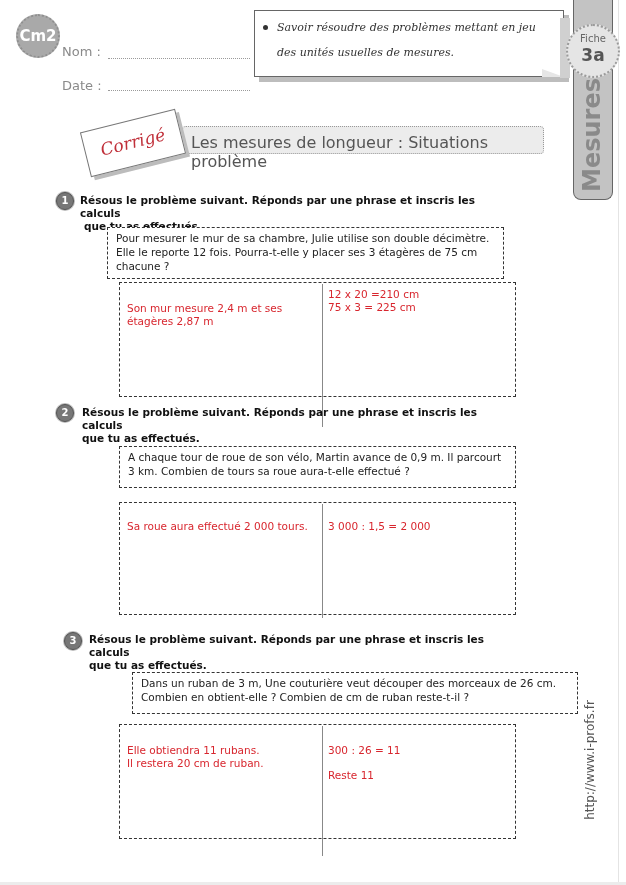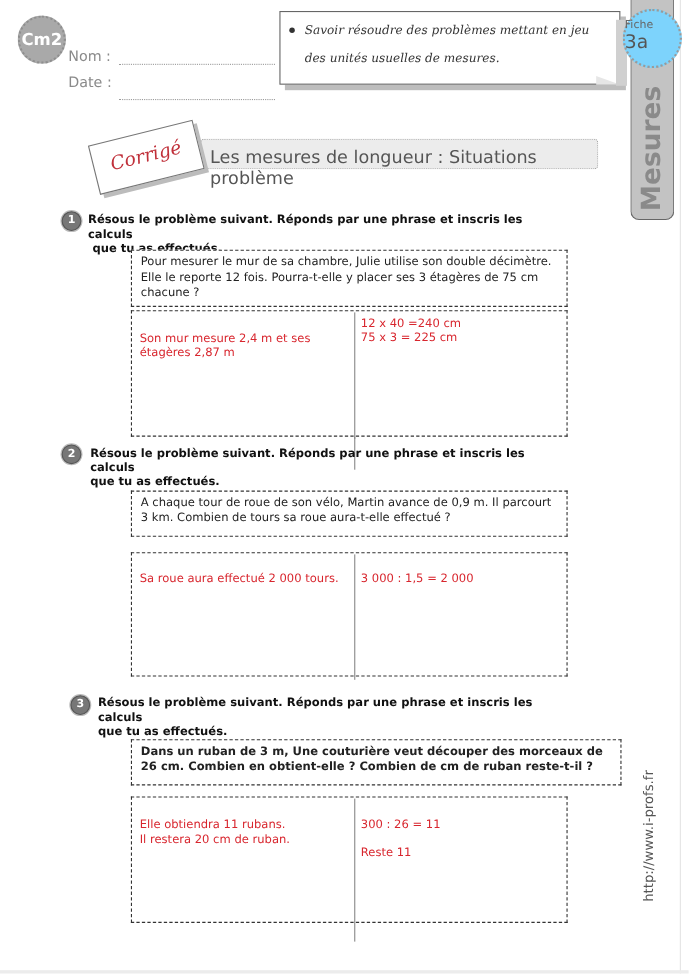--- a/index.html
+++ b/index.html
@@ -18,24 +18,24 @@
                border:1px solid #666; box-shadow:5px 5px 0 #bdbdbd; }
   .objective .bullet { left:8px; top:14px; width:5px; height:5px; border-radius:50%; background:#333; }
   .objective .txt { left:22px; top:4px; width:280px; font-family:"DejaVu Serif", serif;
                     font-style:italic; font-size:11px; line-height:25px; color:#333; }
   .objective .fold { right:-1px; bottom:-1px; width:0; height:0;
                      border-left:22px solid #e6e6e6; border-top:8px solid transparent; }
 
   .sidetab { left:573px; top:0; width:40px; height:200px; background:#c3c3c3;
              border:1px solid #666; border-top:none; border-radius:0 0 8px 8px; box-sizing:border-box; }
   .sidebar-strip { left:560px; top:18px; width:10px; height:60px; background:#d0d0d0; }
-  .fiche { left:566px; top:8px; width:54px; height:54px; border-radius:50%; background:#7dd3fc;
-           border:2px dotted #9a9a9a; box-sizing:border-box; }
+  .fiche { left:566px; top:24px; width:54px; height:54px; border-radius:50%; background:#e5e5e5;
+           border:2px dotted #9a9a9a; box-sizing:border-box; text-align:center; }
   .fiche .f1 { font-size:10px; color:#666; margin-top:7px; line-height:12px; }
-  .fiche .f2 { font-size:17px; color:#555; font-weight:normal; line-height:20px; }
+  .fiche .f2 { font-size:17px; color:#555; font-weight:bold; line-height:20px; }
   .mesures { left:571px; top:80px; width:42px; height:110px; }
   .mesures span { position:absolute; left:50%; top:50%; transform:translate(-50%,-50%) rotate(-90deg);
                   font-weight:bold; font-size:24px; color:#8a8a8a; white-space:nowrap; }
 
   .corrige { left:84px; top:120px; width:96px; height:44px; background:#fff; border:1px solid #777;
              transform:rotate(-14deg); box-shadow:3px 4px 0 #bcbcbc; text-align:center; }
   .corrige span { font-family:"DejaVu Serif", serif; font-style:italic; color:#c0303a;
                   font-size:17px; line-height:42px; }
   .titlebar { left:182px; top:126px; width:362px; height:28px; background:#ececec;
               border:1px dotted #999; border-radius:4px; box-sizing:border-box; }
@@ -60,21 +60,21 @@
 </style>
 </head>
 <body>
 
 <div class="abs right-edge"></div>
 <div class="abs bottom-edge"></div>
 
 <div class="abs cm2">Cm2</div>
 <div class="abs lbl" style="left:62px;top:44px;">Nom :</div>
 <div class="abs dots" style="left:108px;top:57px;width:142px;"></div>
-<div class="abs lbl" style="left:62px;top:68px;">Date :</div>
+<div class="abs lbl" style="left:62px;top:78px;">Date :</div>
 <div class="abs dots" style="left:108px;top:89px;width:142px;"></div>
 
 <div class="abs objective">
   <div class="abs bullet"></div>
   <div class="abs txt">Savoir résoudre des problèmes mettant en jeu des unités usuelles de mesures.</div>
   <div class="abs fold"></div>
 </div>
 
 <div class="abs sidebar-strip"></div>
 <div class="abs sidetab"></div>
@@ -91,31 +91,31 @@
 </div>
 <div class="abs corrige">
   <span>Corrigé</span>
 </div>
 
 <div class="abs num" style="left:56px;top:192px;">1</div>
 <div class="abs instr" style="left:80px;top:194px;">
   <div>Résous le problème suivant. Réponds par une phrase et inscris les calculs</div>
   <div style="padding-left:4px">que tu as effectués.</div>
 </div>
-<div class="abs problem" style="left:119px;top:227px;width:397px;height:52px;">
+<div class="abs problem" style="left:107px;top:227px;width:397px;height:52px;">
   <span>Pour mesurer le mur de sa chambre, Julie utilise son double décimètre. Elle le reporte 12 fois. Pourra-t-elle y placer ses 3 étagères de 75 cm chacune ?</span>
 </div>
 <div class="abs answer" style="left:119px;top:282px;width:397px;height:115px;"></div>
 <div class="abs vline" style="left:322px;top:284px;height:115px;"></div>
 <div class="abs red" style="left:127px;top:302px;width:190px;">
   <div>Son mur mesure 2,4 m et ses</div>
   <div>étagères 2,87 m</div>
 </div>
 <div class="abs red" style="left:328px;top:288px;width:180px;">
-  <div>12 x 40 =240 cm</div>
+  <div>12 x 20 =210 cm</div>
   <div>75 x 3 = 225 cm</div>
 </div>
 
 <div class="vline abs" style="left:322px;top:397px;height:30px;"></div>
 <div class="abs num" style="left:56px;top:404px;">2</div>
 <div class="abs instr" style="left:82px;top:406px;">
   <div>Résous le problème suivant. Réponds par une phrase et inscris les calculs</div>
   <div>que tu as effectués.</div>
 </div>
 <div class="abs problem" style="left:119px;top:446px;width:397px;height:42px;">
@@ -128,21 +128,21 @@
 </div>
 <div class="abs red" style="left:328px;top:520px;width:180px;">
   <div>3 000 : 1,5 = 2 000</div>
 </div>
 
 <div class="abs num" style="left:64px;top:632px;">3</div>
 <div class="abs instr" style="left:89px;top:633px;">
   <div>Résous le problème suivant. Réponds par une phrase et inscris les calculs</div>
   <div>que tu as effectués.</div>
 </div>
-<div class="abs problem" style="left:119px;top:672px;width:446px;height:42px;font-weight:bold;">
+<div class="abs problem" style="left:132px;top:672px;width:446px;height:42px;">
   <span>Dans un ruban de 3 m, Une couturière veut découper des morceaux de 26 cm. Combien en obtient-elle ? Combien de cm de ruban reste-t-il ?</span>
 </div>
 <div class="abs answer" style="left:119px;top:724px;width:397px;height:115px;"></div>
 <div class="abs vline" style="left:322px;top:726px;height:130px;"></div>
 <div class="abs red" style="left:127px;top:744px;width:190px;">
   <div>Elle obtiendra 11 rubans.</div>
   <div>Il restera 20 cm de ruban.</div>
 </div>
 <div class="abs red" style="left:328px;top:744px;width:180px;">
   <div>300 : 26 = 11</div>

